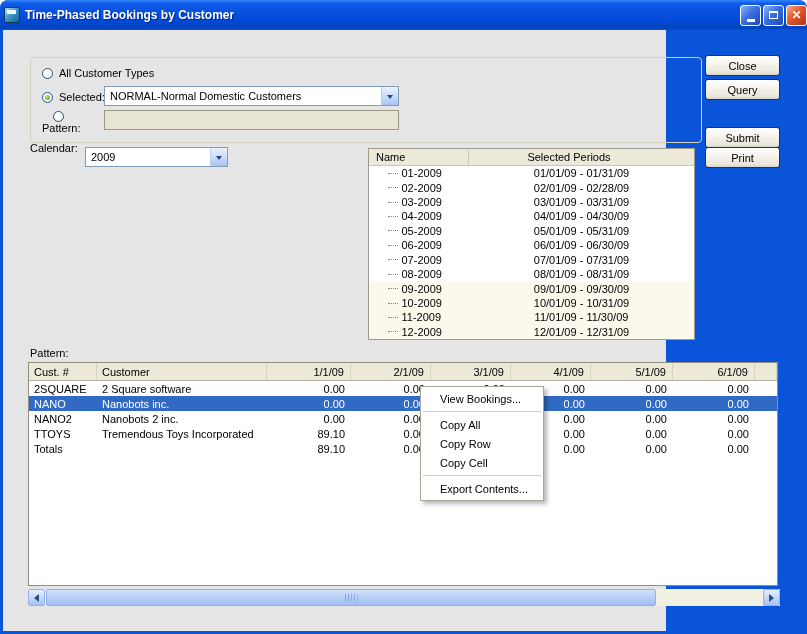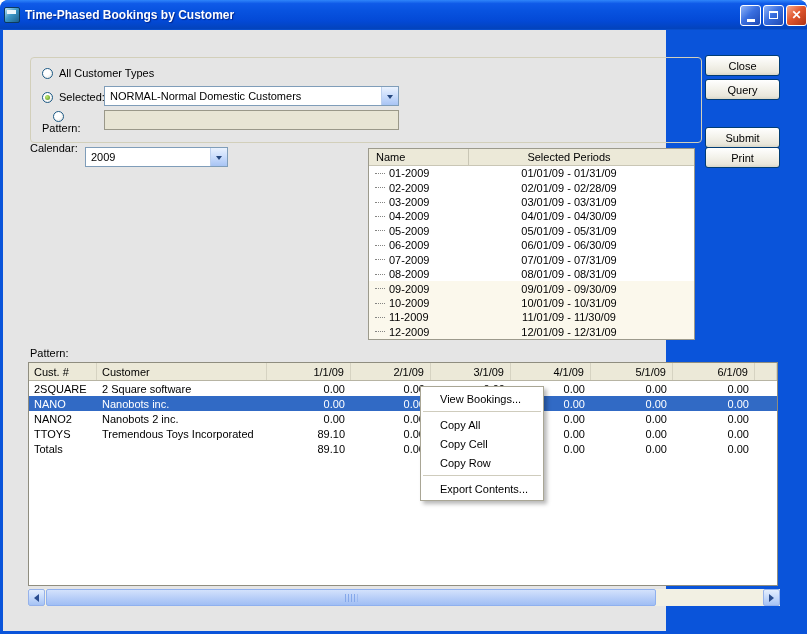--- a/index.html
+++ b/index.html
@@ -55,21 +55,21 @@
 
   .plain-label { position: absolute; font-size: 11px; color: #000; }
 
   
   .periods { position: absolute; left: 365px; top: 118px; width: 327px; height: 192px;
     border: 1px solid #9c9a8c; background: #ffffff; display: flex; flex-direction: column; }
   .phead { height: 17px; flex: none; display: flex; background: #ece9d8; border-bottom: 1px solid #c9c6b5; font-size: 11px; align-items: center; }
   .phead .hname { width: 100px; padding-left: 7px; border-right: 1px solid #c9c6b5; height: 100%; display: flex; align-items: center; }
   .phead .hdates { width: 200px; text-align: center; }
   .pbody { flex: 1; display: flex; flex-direction: column; }
-  .prow { flex: 1; display: flex; align-items: center; font-size: 11px; background: #ffffff; }
+  .prow { flex: 1; display: flex; align-items: center; font-size: 11px; background: #ffffff; justify-content: center; }
   .prow.tint { background: #fbf8ec; }
   .pname { width: 100px; display: flex; align-items: center; padding-left: 6px; }
   .tree { width: 10px; height: 0; border-top: 1px dotted #848482; margin-right: 4px; flex: none; }
   .pdates { width: 200px; text-align: center; }
 
   
   .btable { position: absolute; left: 25px; top: 332px; width: 750px; height: 224px;
     border: 1px solid #8f8d7f; background: #ffffff; display: flex; flex-direction: column; overflow: hidden; }
   .bhead { height: 18px; flex: none; display: flex; background: #ece9d8; border-bottom: 1px solid #b7b4a3; font-size: 11px; align-items: stretch; }
   .bhead .bcell { border-right: 1px solid #d6d3c2; display: flex; align-items: center; }
@@ -322,22 +322,22 @@
             <div class="bcell c7 num">0.00</div>
             <div class="bcell fill"></div>
           </div>
         </div>
     </div>
 
     <div class="cmenu">
         <div class="mi">View Bookings...</div>
         <div class="msep"></div>
         <div class="mi">Copy All</div>
+        <div class="mi">Copy Row</div>
         <div class="mi">Copy Cell</div>
-        <div class="mi">Copy Row</div>
         <div class="msep"></div>
         <div class="mi">Export Contents...</div>
       </div>
 
     <div class="hscroll">
       <span class="sb-btn sb-left">
           <span class="tri-left"></span>
         </span>
       <span class="sb-thumb">
           <span class="grip"></span>

